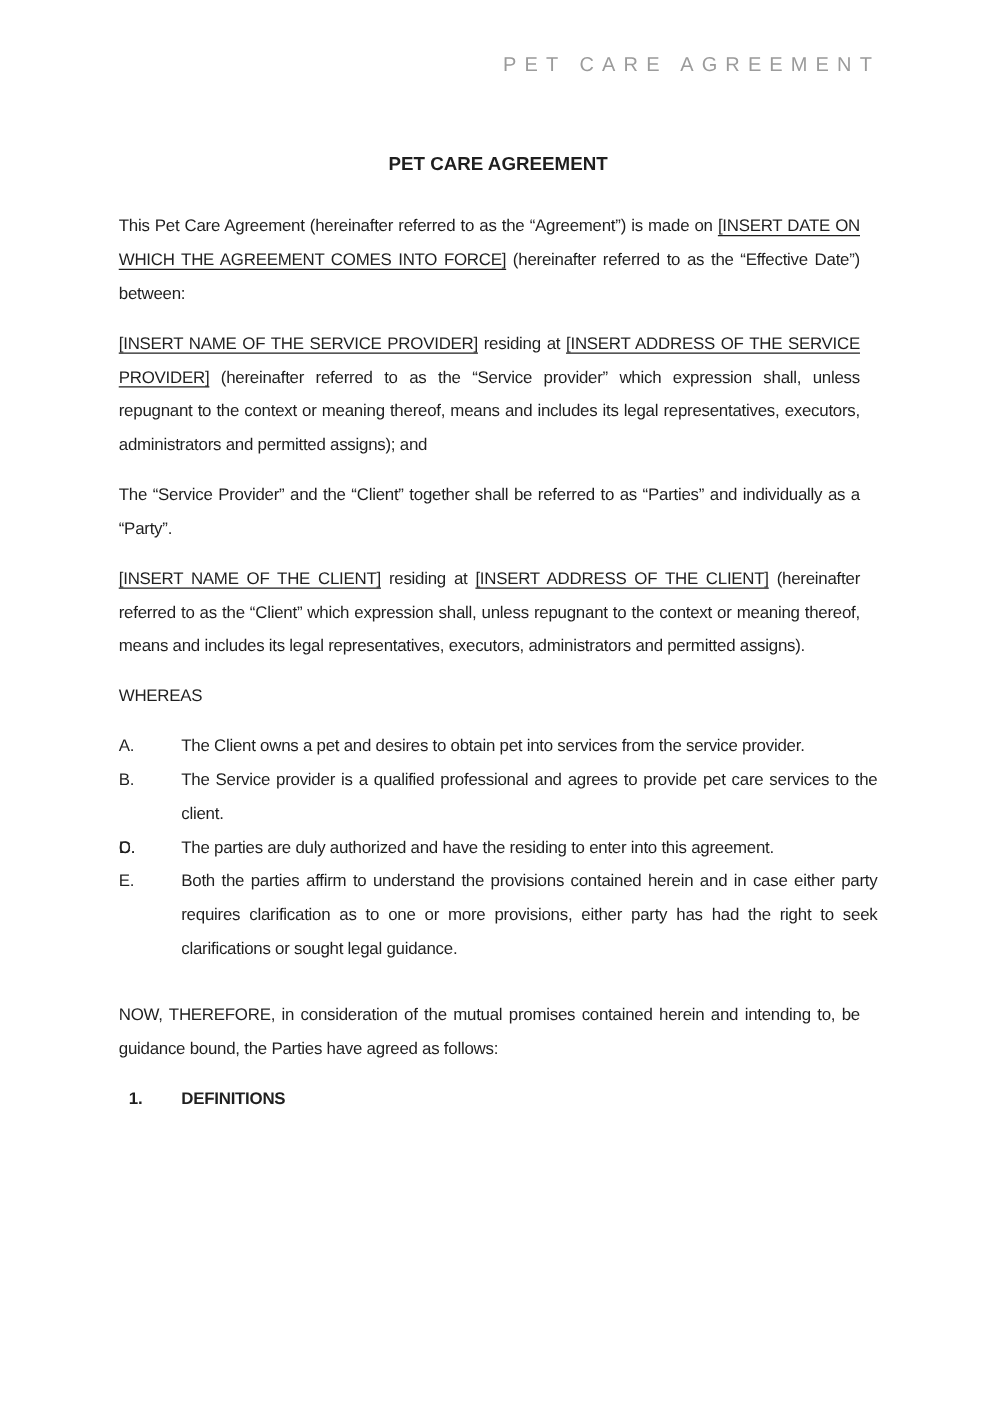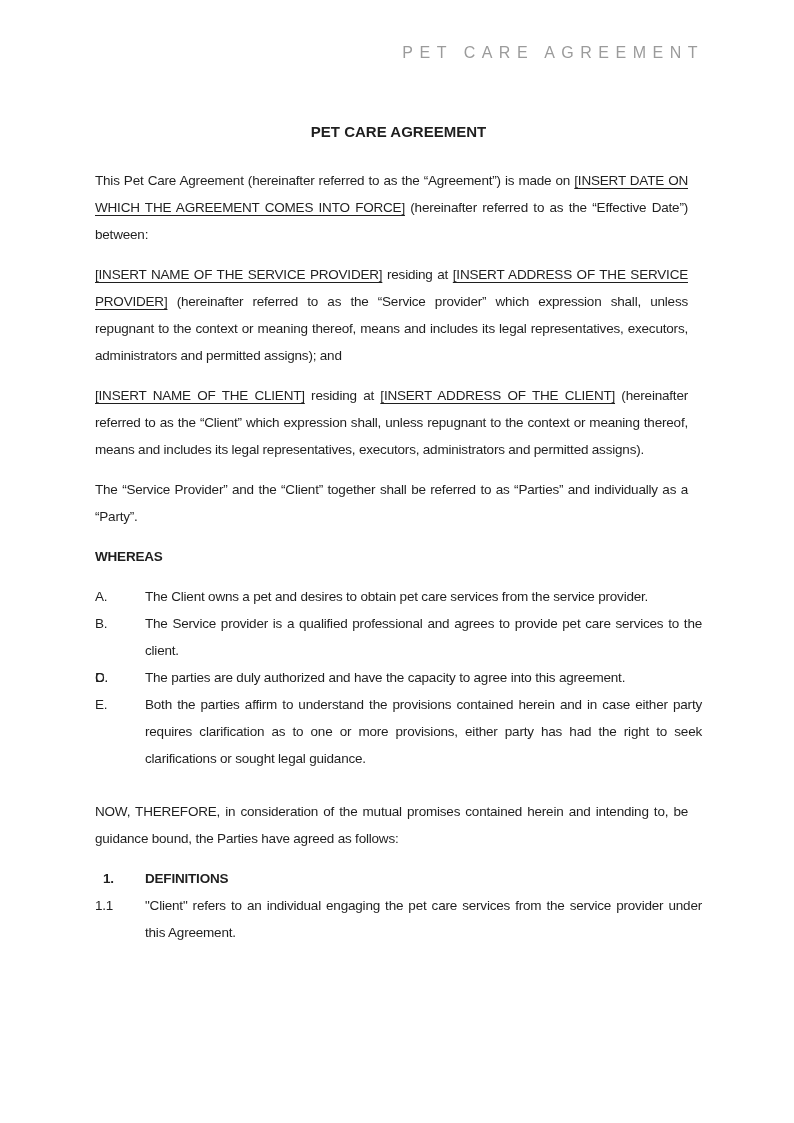--- a/index.html
+++ b/index.html
@@ -55,21 +55,21 @@
   .para.gap-large {
     margin-top: 26px;
   }
   .ph {
     text-decoration: underline;
     text-underline-offset: 3px;
     text-decoration-thickness: 1px;
   }
   .whereas {
     margin: 13px 0 0 0;
-    font-weight: 700;
+    font-weight: 400;
   }
   .recitals {
     margin: 13px 0 0 0;
   }
   .row {
     position: relative;
     padding-left: 50px;
     text-align: justify;
   }
   .row .marker {
@@ -110,59 +110,55 @@
   </header>
 
   <main class="content">
 
     <h1 class="doc-title">PET CARE AGREEMENT</h1>
 
     <p class="para"><span>This Pet Care Agreement (hereinafter referred to as the “Agreement”) is made on </span><span class="ph">[INSERT DATE ON WHICH THE AGREEMENT COMES INTO FORCE]</span><span> (hereinafter referred to as the “Effective Date”) between:</span></p>
 
     <p class="para"><span class="ph">[INSERT NAME OF THE SERVICE PROVIDER]</span><span> residing at </span><span class="ph">[INSERT ADDRESS OF THE SERVICE PROVIDER]</span><span> (hereinafter referred to as the “Service provider” which expression shall, unless repugnant to the context or meaning thereof, means and includes its legal representatives, executors, administrators and permitted assigns); and</span></p>
 
+    <p class="para">The “Service Provider” and the “Client” together shall be referred to as “Parties” and individually as a “Party”.</p>
+
     <p class="para"><span class="ph">[INSERT NAME OF THE CLIENT]</span><span> residing at </span><span class="ph">[INSERT ADDRESS OF THE CLIENT]</span><span> (hereinafter referred to as the “Client” which expression shall, unless repugnant to the context or meaning thereof, means and includes its legal representatives, executors, administrators and permitted assigns).</span></p>
-
-    <p class="para">The “Service Provider” and the “Client” together shall be referred to as “Parties” and individually as a “Party”.</p>
 
     <p class="whereas">WHEREAS</p>
 
     <div class="recitals">
       <div class="row">
         <span class="marker">A.</span>
-        <span>The Client owns a pet and desires to obtain pet care services from the service provider.</span>
+        <span>The Client owns a pet and desires to obtain pet into services from the service provider.</span>
       </div>
       <div class="row">
         <span class="marker">B.</span>
         <span>The Service provider is a qualified professional and agrees to provide pet care services to the client.</span>
       </div>
       <div class="row">
         <span class="marker">C.</span>
       </div>
       <div class="row">
         <span class="marker">D.</span>
-        <span>The parties are duly authorized and have the capacity to agree into this agreement.</span>
+        <span>The parties are duly authorized and have the residing to enter into this agreement.</span>
       </div>
       <div class="row">
         <span class="marker">E.</span>
         <span>Both the parties affirm to understand the provisions contained herein and in case either party requires clarification as to one or more provisions, either party has had the right to seek clarifications or sought legal guidance.</span>
       </div>
     </div>
 
     <p class="para gap-large">NOW, THEREFORE, in consideration of the mutual promises contained herein and intending to, be guidance bound, the Parties have agreed as follows:</p>
 
     <div class="row section-row">
       <span class="marker">1.</span>
       <span>DEFINITIONS</span>
     </div>
 
-    <div class="row clause-row">
-      <span class="marker">1.1</span>
-      <span>"Client" refers to an individual engaging the pet care services from the service provider under this Agreement.</span>
-    </div>
 
   </main>
 
   <footer class="page-footer">
     <span class="sep">|</span><span>1</span>
   </footer>
 
 </div>
 
 </body></html>

